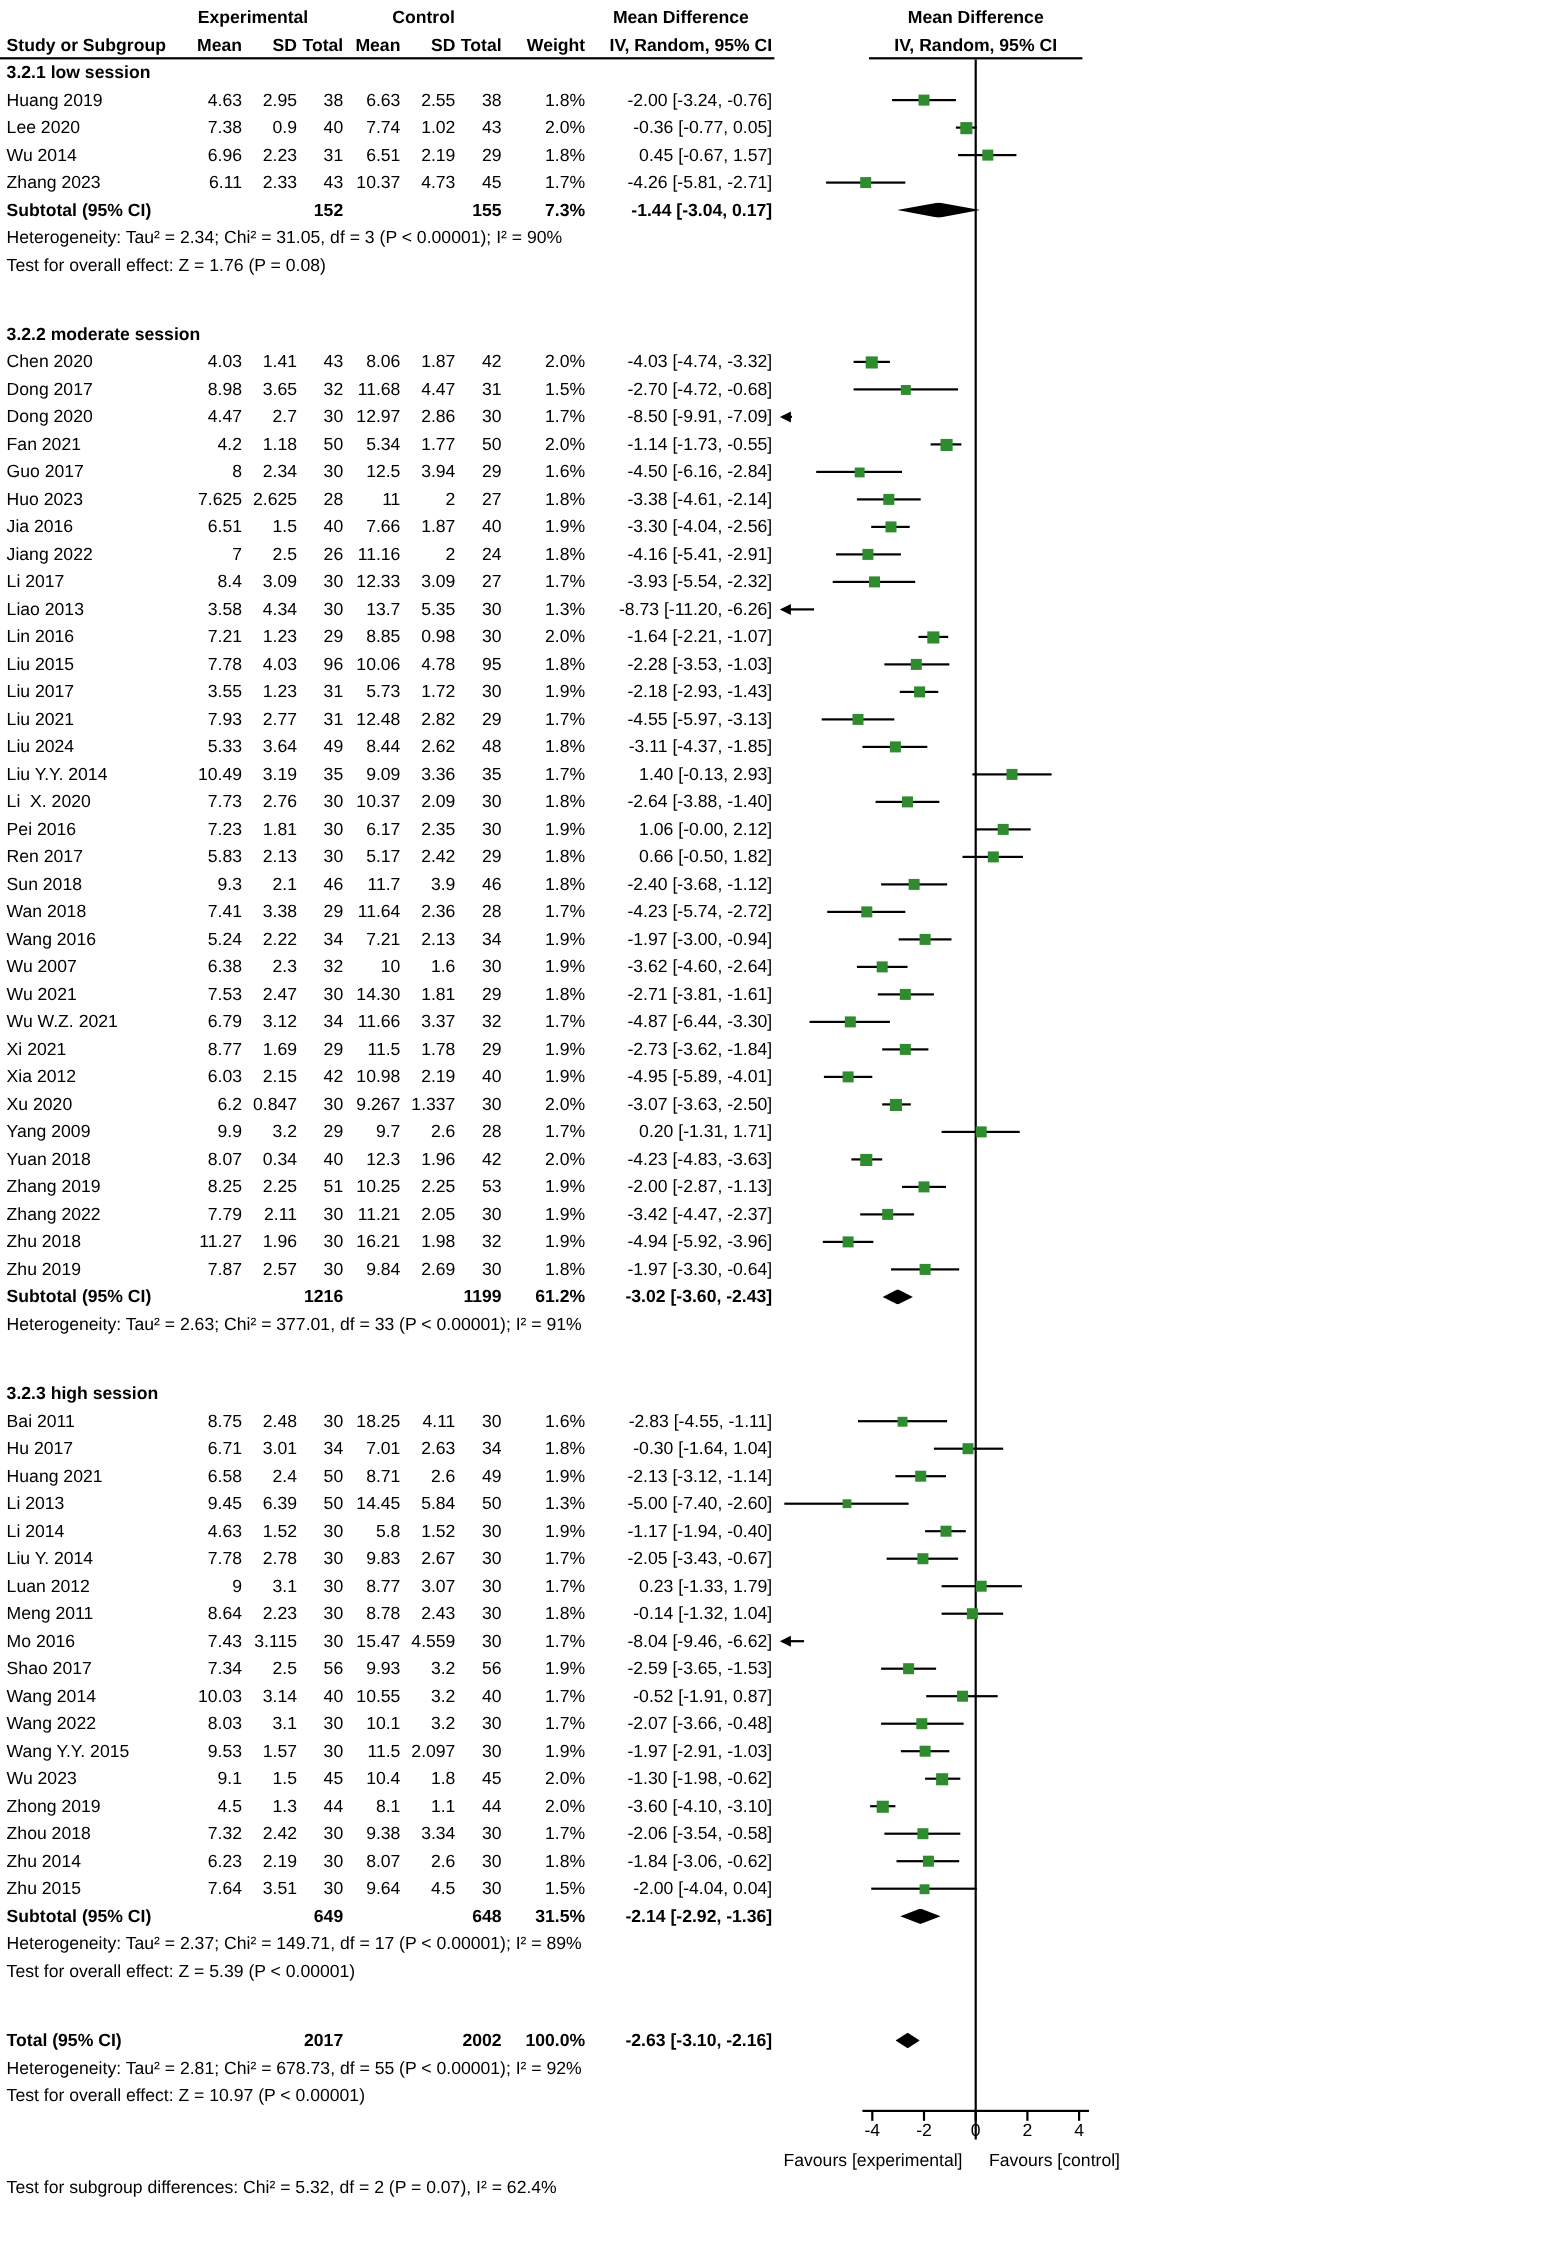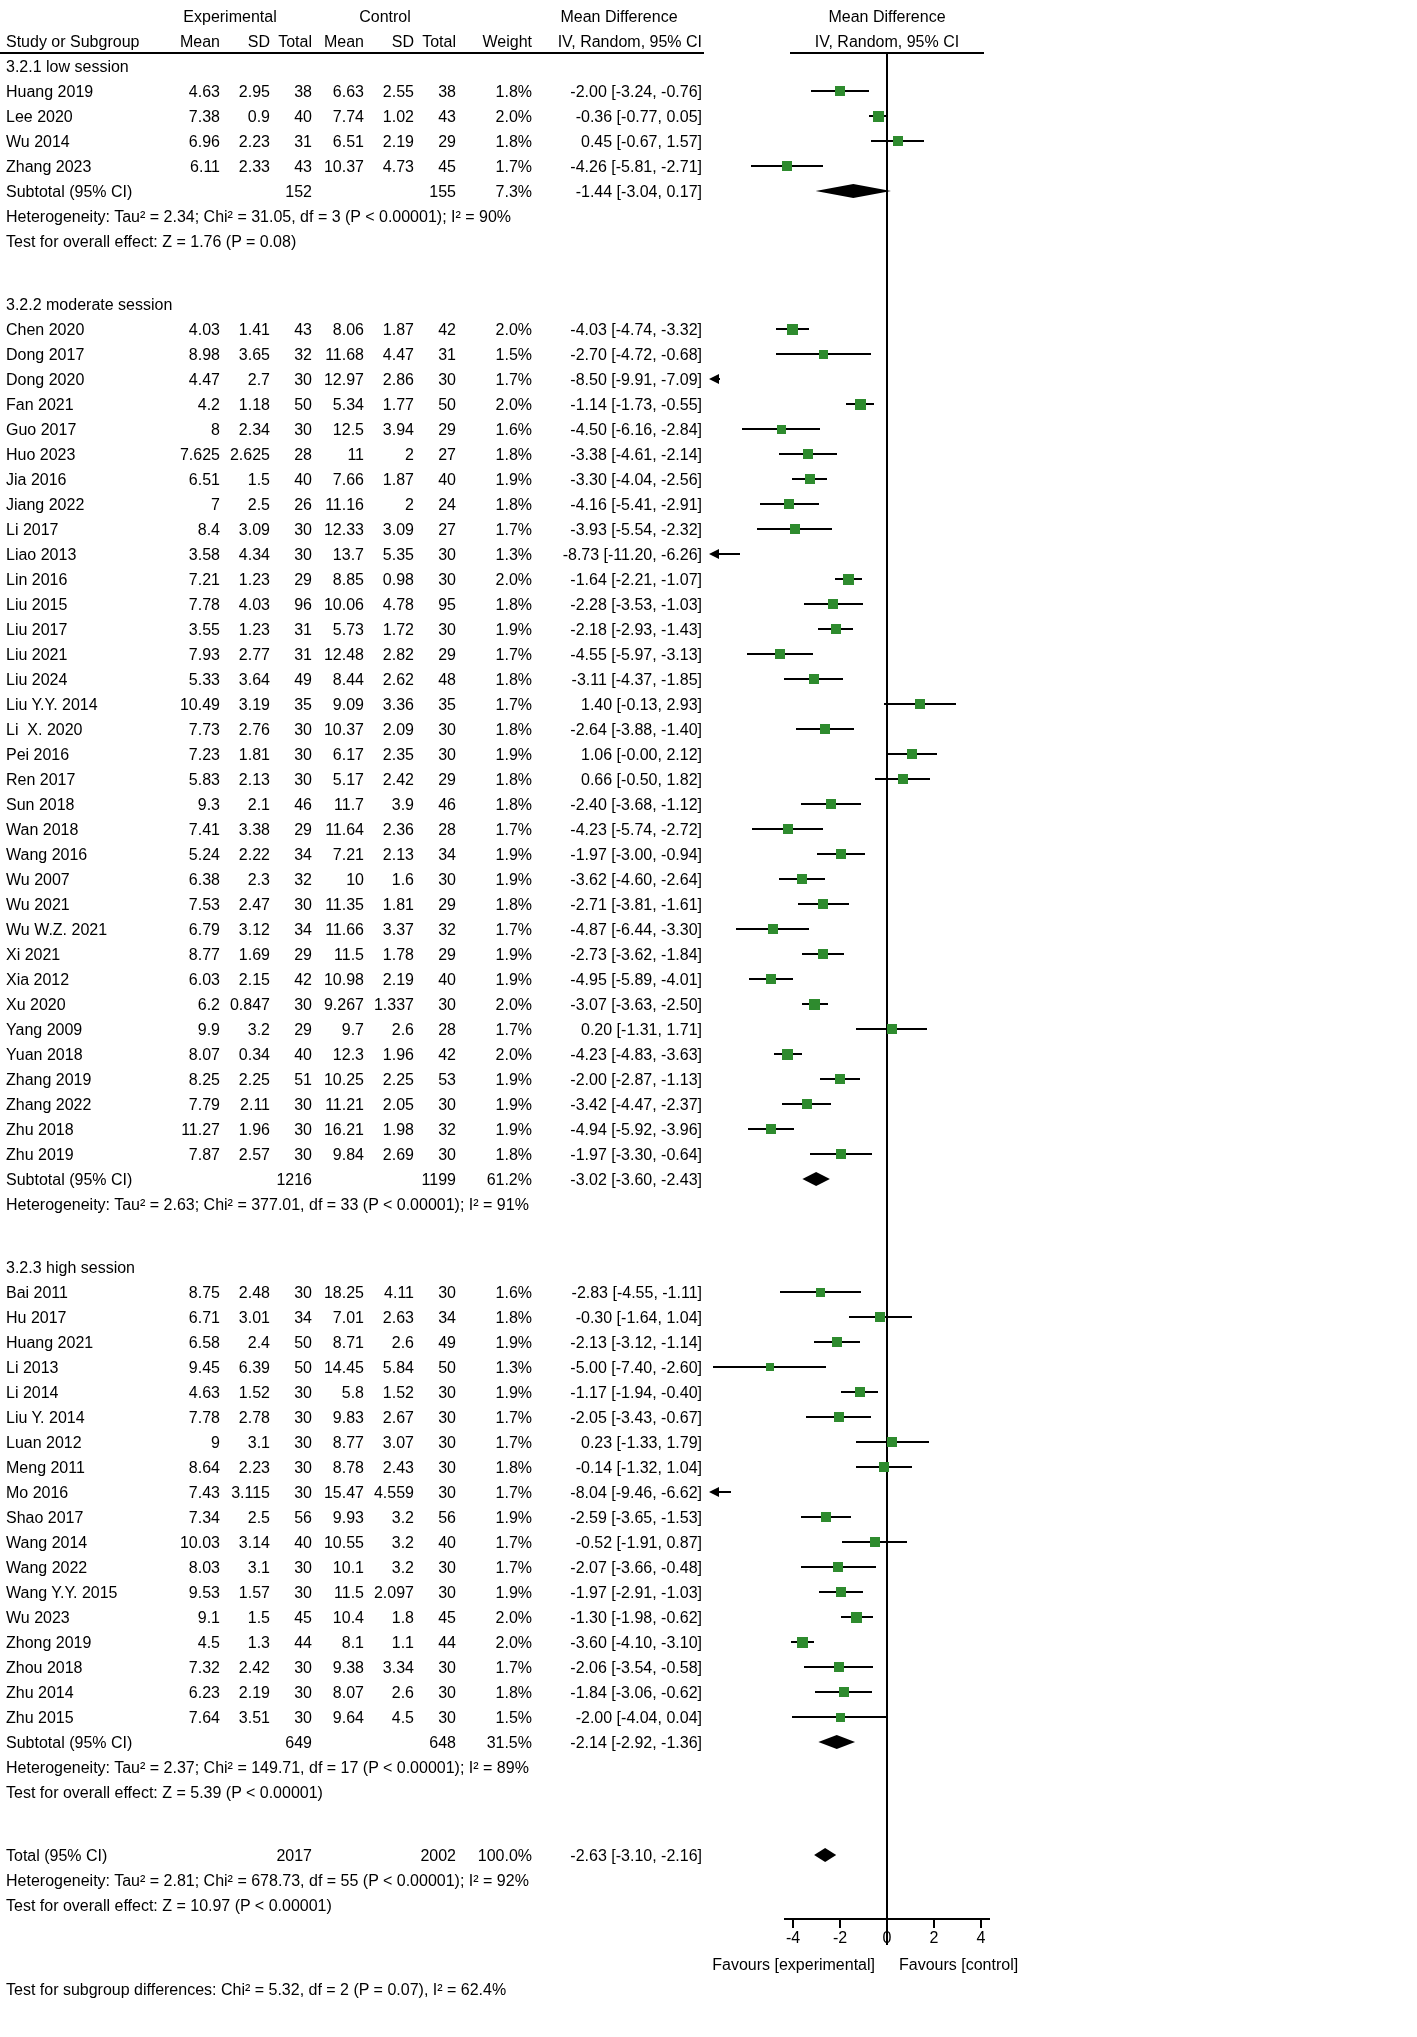--- a/index.html
+++ b/index.html
@@ -1,21 +1,21 @@
 <!DOCTYPE html>
 <html><head>
 <meta charset="utf-8">
 <style>
   html,body{margin:0;padding:0;background:#fff;}
   body{font-family:"Liberation Sans","DejaVu Sans",sans-serif;color:#000;}
   #page{position:relative;width:1417px;height:2037px;background:#fff;overflow:hidden;}
   #page-top-pad{height:4px;}
   .row{position:relative;width:1417px;height:25px;}
   .row span{position:absolute;top:3px;font-size:16px;line-height:19px;white-space:pre;}
-  .b{font-weight:normal;}
+  .b{font-weight:bold;}
   .c-study{left:6px;width:210px;text-align:left;}
   .c-em{left:148px;width:72px;text-align:right;}
   .c-esd{left:224px;width:46px;text-align:right;}
   .c-en{left:272px;width:40px;text-align:right;}
   .c-cm{left:314px;width:50px;text-align:right;}
   .c-csd{left:368px;width:46px;text-align:right;}
   .c-cn{left:416px;width:40px;text-align:right;}
   .c-w{left:462px;width:70px;text-align:right;}
   .c-ci{left:536px;width:166px;text-align:right;}
   .c-full{left:6px;text-align:left;}
@@ -432,21 +432,21 @@
         <span class="c-w">1.9%</span>
         <span class="c-ci">-3.62 [-4.60, -2.64]</span>
         <div class="mark-line" style="left: 778.9px; width: 46.1px;"></div>
         <div class="mark-sq" style="width: 10px; height: 10px; left: 796.9px; top: 7px; background: rgb(46, 139, 46);"></div>
       </div>
       <div class="row">
         <span class="c-study">Wu 2021</span>
         <span class="c-em">7.53</span>
         <span class="c-esd">2.47</span>
         <span class="c-en">30</span>
-        <span class="c-cm">11.35</span>
+        <span class="c-cm">14.30</span>
         <span class="c-csd">1.81</span>
         <span class="c-cn">29</span>
         <span class="c-w">1.8%</span>
         <span class="c-ci">-2.71 [-3.81, -1.61]</span>
         <div class="mark-line" style="left: 797.5px; width: 51.7px;"></div>
         <div class="mark-sq" style="width: 10px; height: 10px; left: 818.3px; top: 7px; background: rgb(46, 139, 46);"></div>
       </div>
       <div class="row">
         <span class="c-study">Wu W.Z. 2021</span>
         <span class="c-em">6.79</span>

